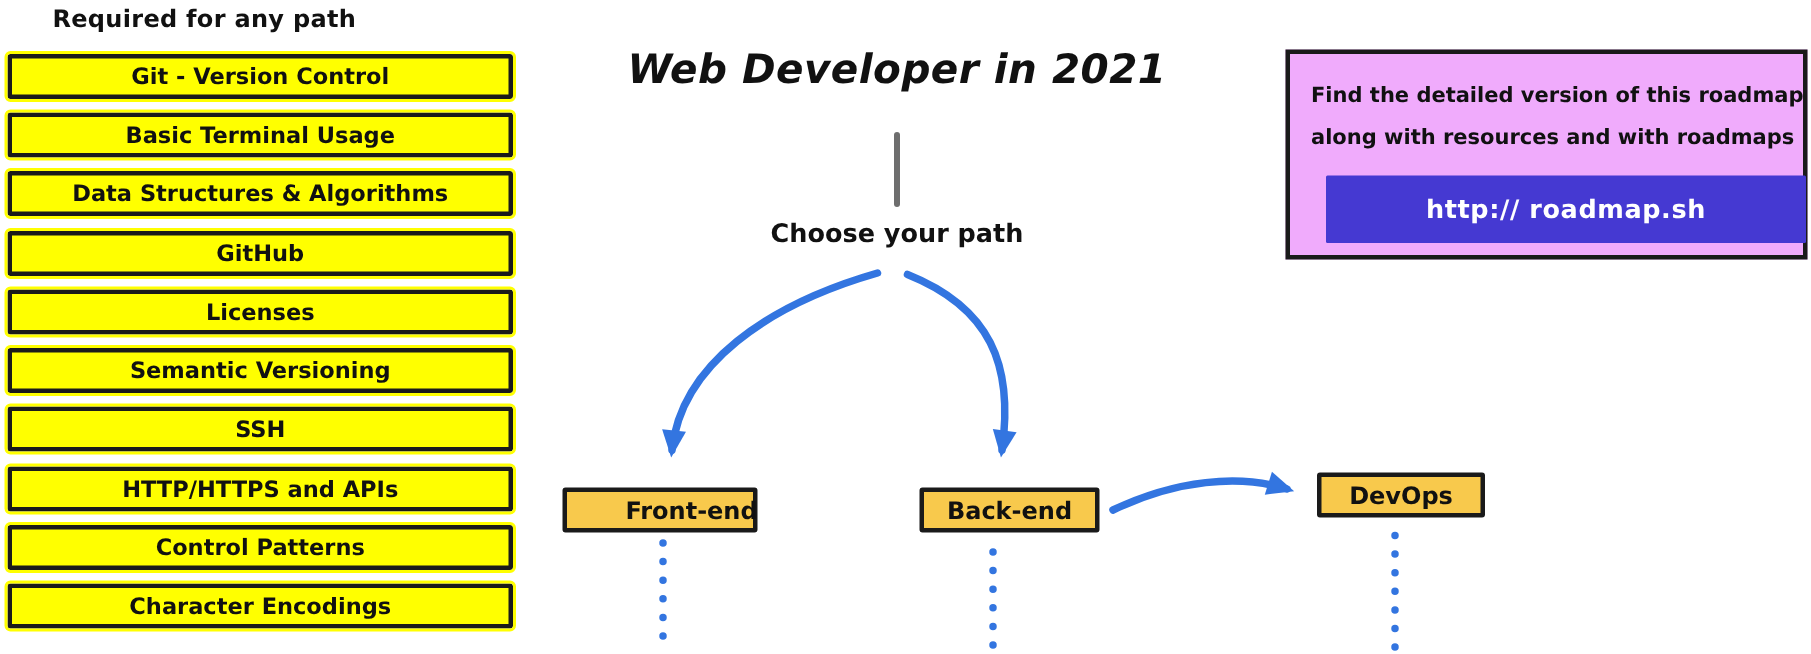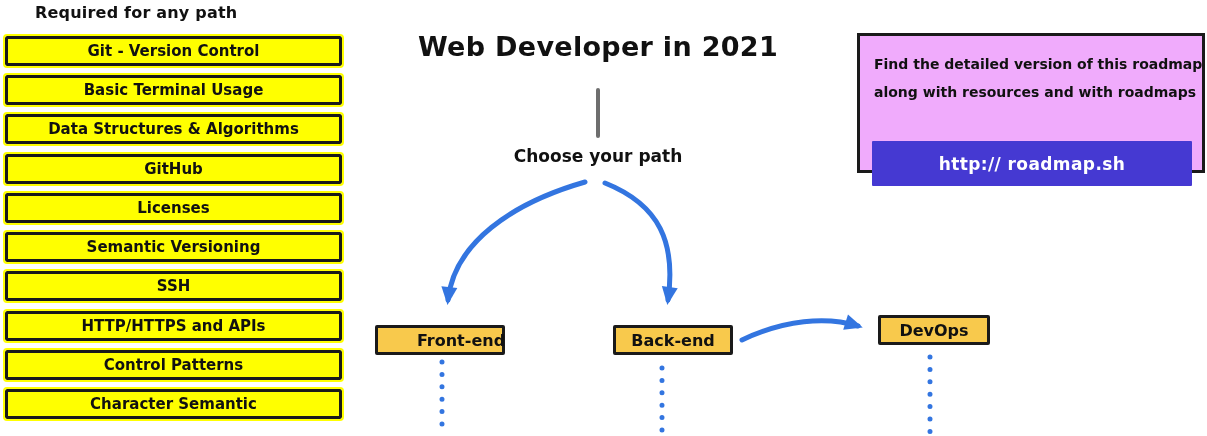--- a/index.html
+++ b/index.html
@@ -45,20 +45,21 @@
   
   .page-title {
     position: absolute;
     left: 398px; top: 31px;
     width: 400px;
     text-align: center;
     font-size: 27px;
     font-weight: bold;
     letter-spacing: 0.3px;
     white-space: nowrap;
+    font-style: italic;
   }
   .title-stem {
     position: absolute;
     left: 596px; top: 88px;
     width: 4px; height: 50px;
     background: var(--stem-gray, #6E6E6E);
     border-radius: 2px;
   }
   .choose-label {
     position: absolute;
@@ -122,53 +123,52 @@
   .info-text {
     position: absolute;
     left: 14px; top: 14px;
     font-size: 14px;
     font-weight: bold;
     line-height: 28px;
     white-space: nowrap;
   }
   .info-button {
     position: absolute;
-    left: 12px; top: 81px;
+    left: 24px; top: 81px;
     width: 320px; height: 45px;
     background: var(--button-purple, #4539D2);
     color: #ffffff;
     font-size: 17px;
     font-weight: bold;
     display: flex;
     align-items: center;
     justify-content: center;
     letter-spacing: 0.4px;
     cursor: pointer;
     border-radius: 1px;
     white-space: nowrap;
-    margin-top: 24px;
   }
 </style>
 </head>
 <body style="--highlight-yellow: #FFFF00; --node-orange: #F8C94C; --arrow-blue: #3375E0; --button-purple: #4539D2; --border-black: #1A1A1A; --stem-gray: #6E6E6E;">
 
 <div class="canvas">
 
   <div class="sidebar-heading">Required for any path</div>
 
   <div class="req-box" style="top:36px">Git - Version Control</div>
   <div class="req-box" style="top:75px">Basic Terminal Usage</div>
   <div class="req-box" style="top:114px">Data Structures &amp; Algorithms</div>
   <div class="req-box" style="top:154px">GitHub</div>
   <div class="req-box" style="top:193px">Licenses</div>
   <div class="req-box" style="top:232px">Semantic Versioning</div>
   <div class="req-box" style="top:271px">SSH</div>
   <div class="req-box" style="top:311px">HTTP/HTTPS and APIs</div>
   <div class="req-box" style="top:350px">Control Patterns</div>
-  <div class="req-box" style="top:389px">Character Semantic</div>
+  <div class="req-box" style="top:389px">Character Encodings</div>
 
   <div class="page-title">Web Developer in 2021</div>
   <div class="title-stem"></div>
   <div class="choose-label">Choose your path</div>
 
   <svg class="connector-layer" viewBox="0 0 1207 436">
     <defs>
       <marker id="arrowhead" markerUnits="userSpaceOnUse" markerWidth="22" markerHeight="20" refX="15" refY="10" orient="auto">
         <path class="arrowhead-fill" d="M2,2 L20,10 L2,18 Z"></path>
       </marker>

